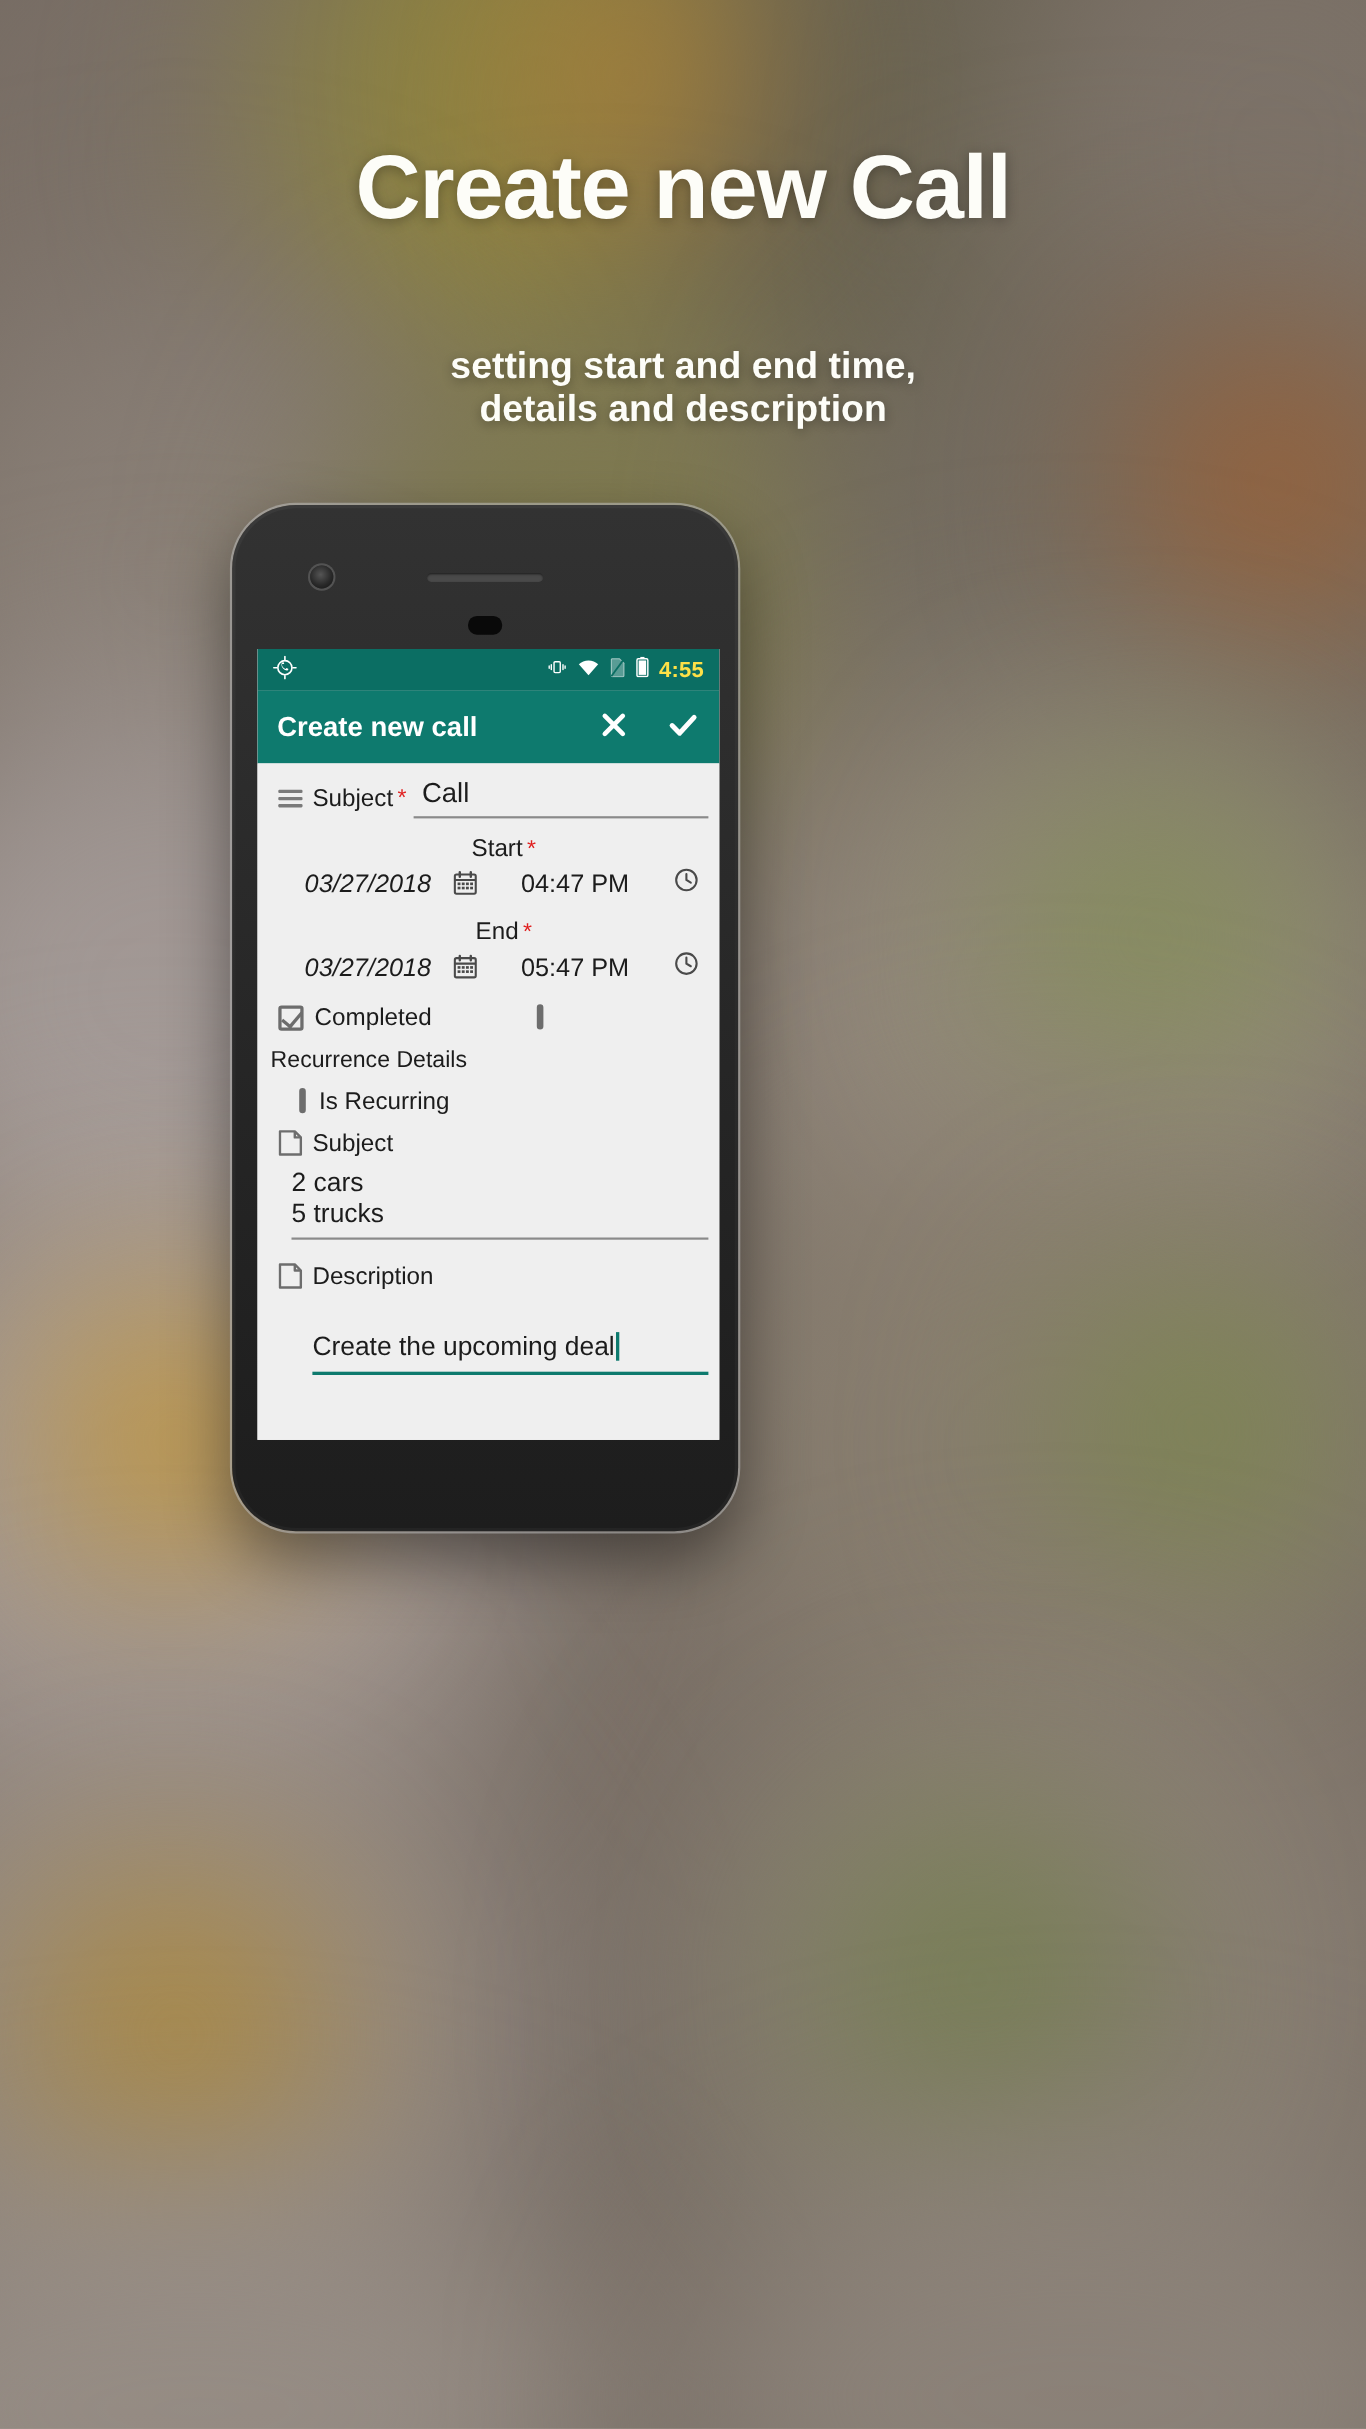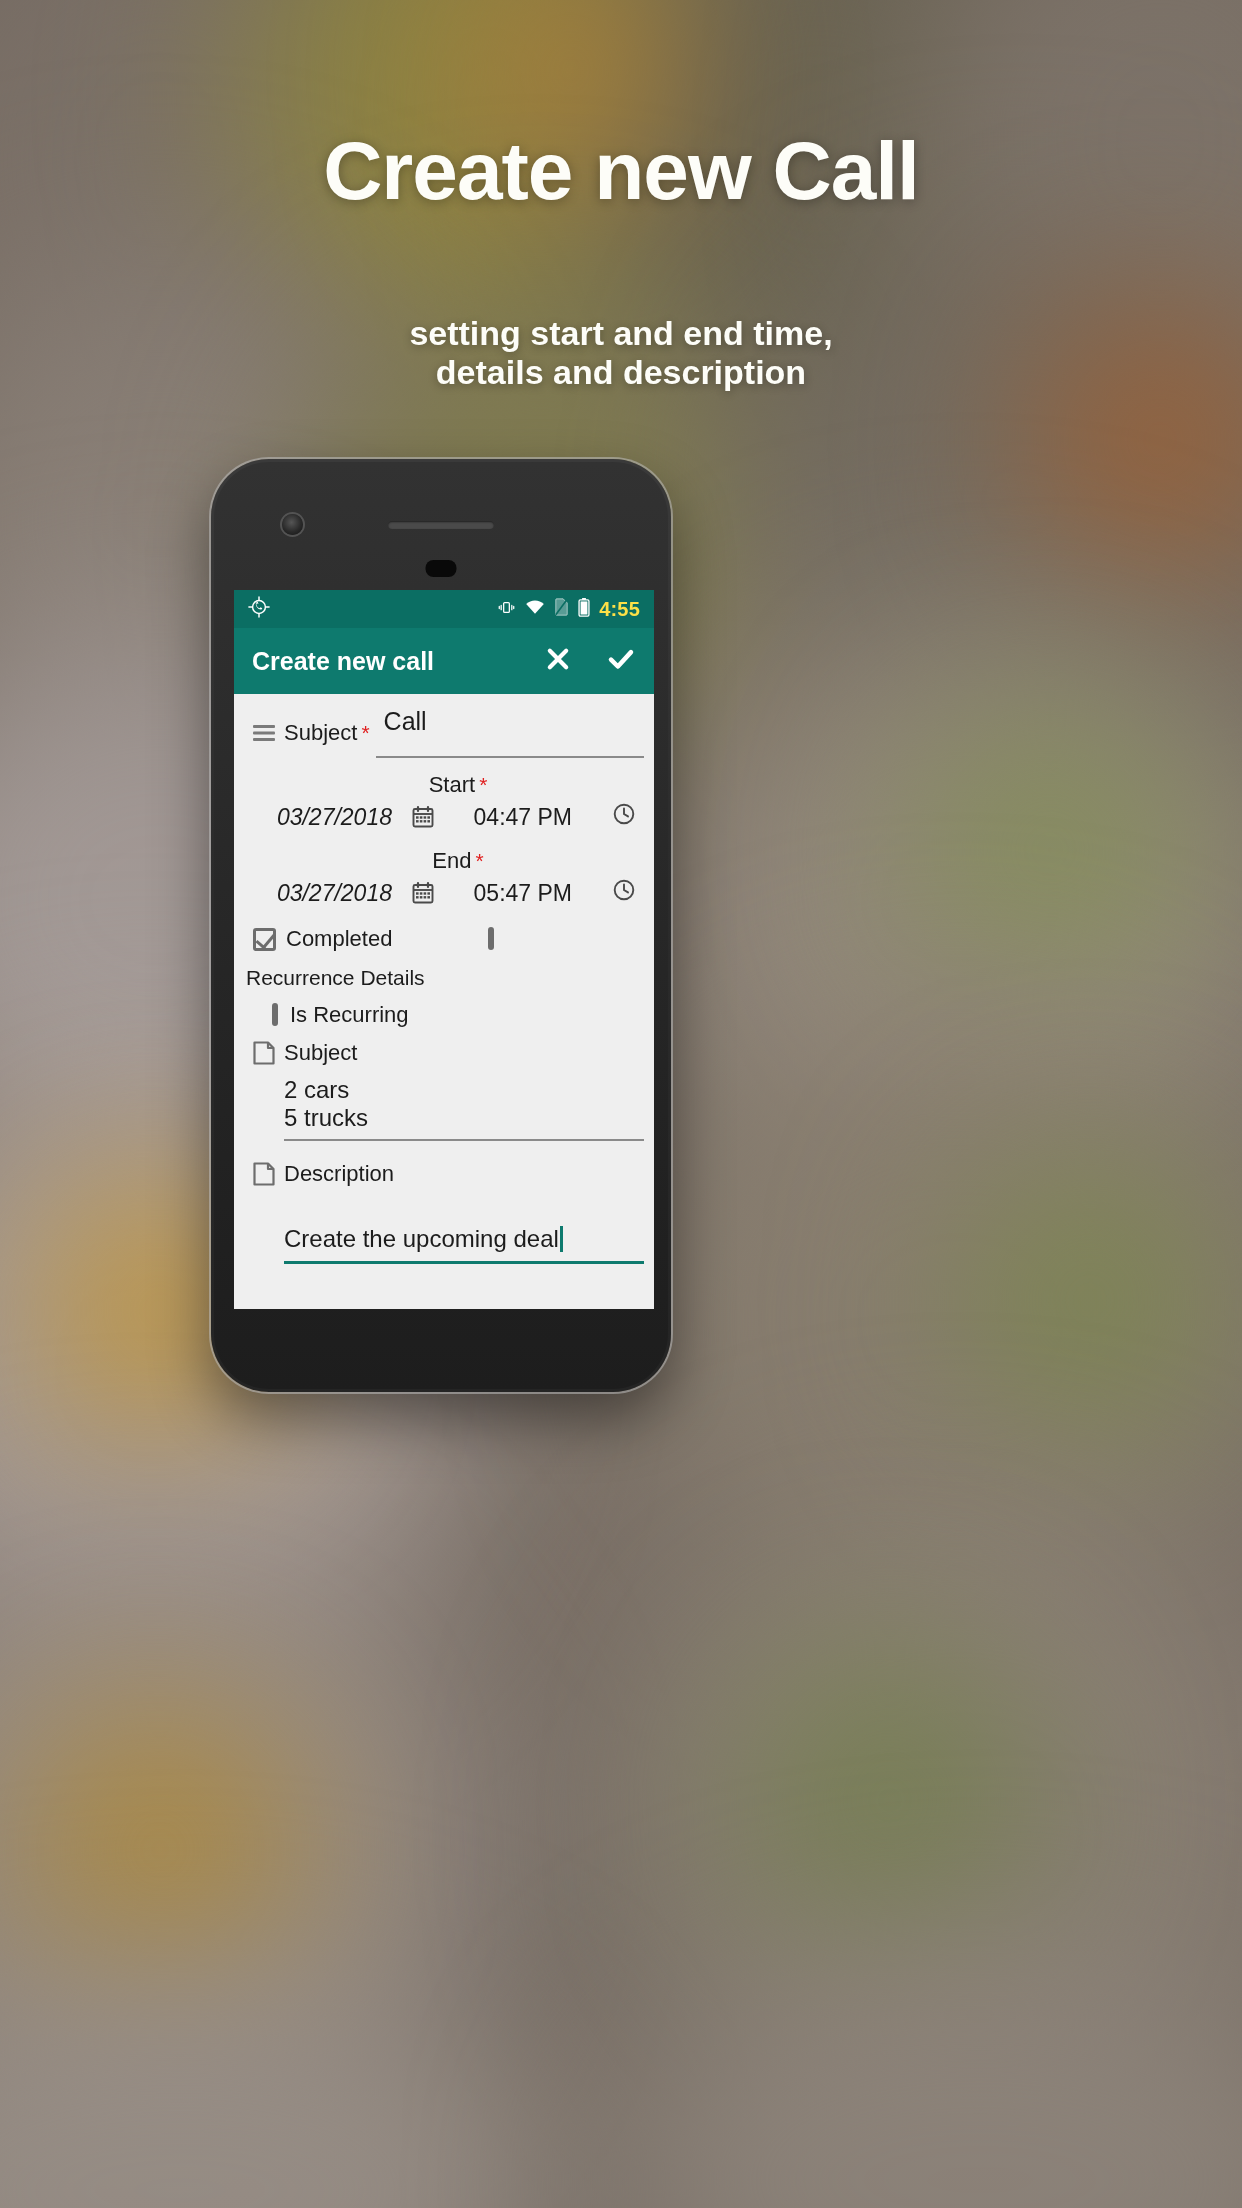--- a/index.html
+++ b/index.html
@@ -137,21 +137,21 @@
   .icon-slot {
     width:40px; min-width:40px;
     display:flex; align-items:center; justify-content:center;
   }
   .lbl { font-size:22px; }
   .req { color:#e02020; font-size:21px; margin-left:4px; }
   .subject-value {
     flex:1;
     font-size:25px;
     border-bottom:2px solid #8a8a8a;
-    padding:0 0 20px 8px;
+    padding:0 0 6px 8px;
     margin-left:6px;
   }
 
   .dt-label {
     font-size:22px;
     padding:10px 0 0 28px;
     text-align:center;
   }
   .dt-row {
     display:flex; align-items:center;
@@ -177,21 +177,21 @@
   .row-subcheck {
     display:flex; align-items:center;
     padding:6px 0 6px 28px;
     gap:12px;
   }
   .row-note {
     display:flex; align-items:center;
     padding:6px 0 2px 0;
   }
   .note-field {
-    margin:8px 0 0 40px;
+    margin:8px 0 0 21px;
     padding-bottom:6px;
     border-bottom:2px solid #8a8a8a;
     font-size:24px;
     line-height:1.18;
   }
   .desc-field {
     margin:36px 0 0 40px;
     padding-bottom:8px;
     border-bottom:3px solid #0e7a6e;
     font-size:24px;

